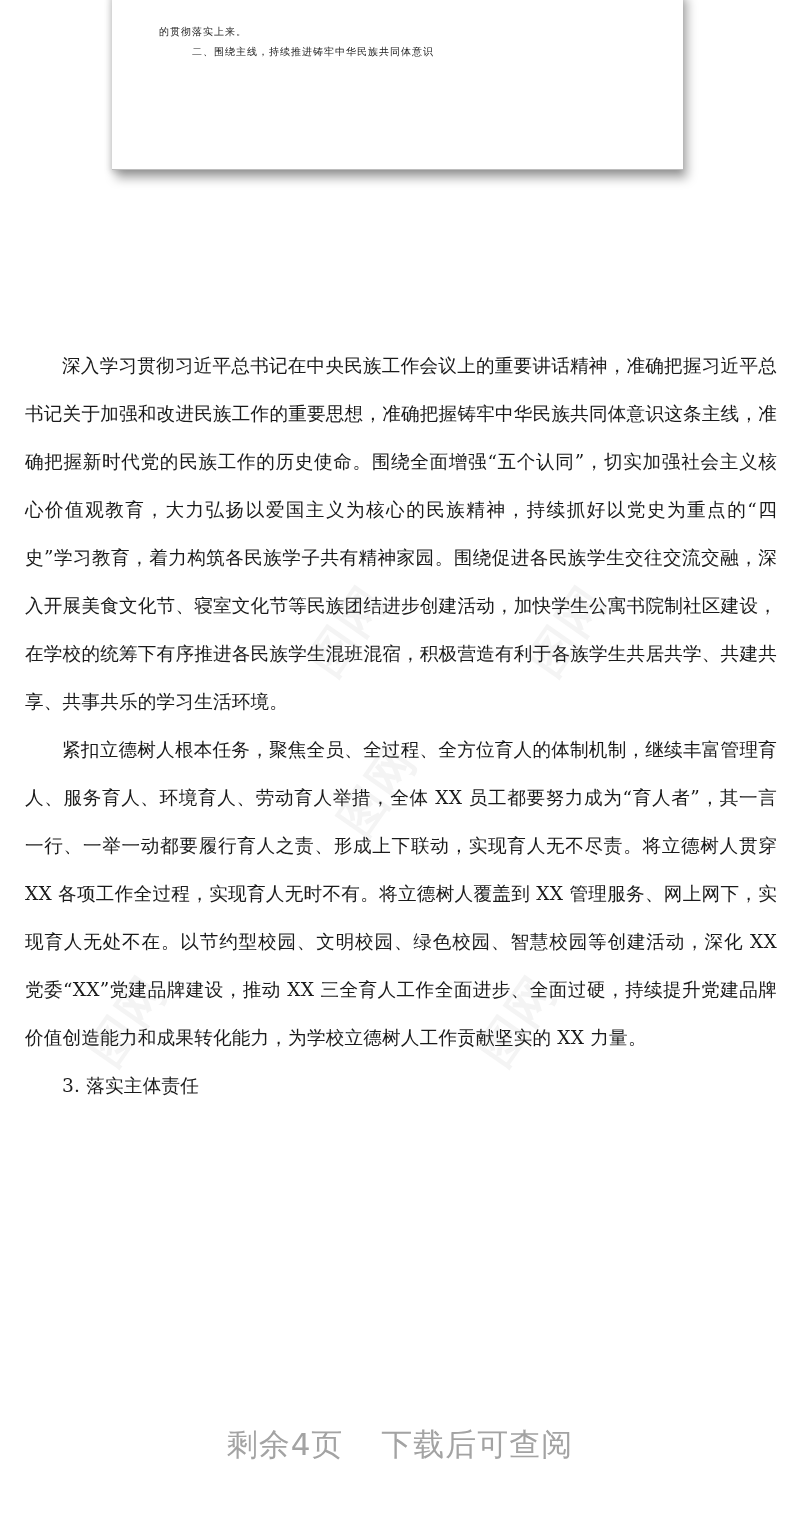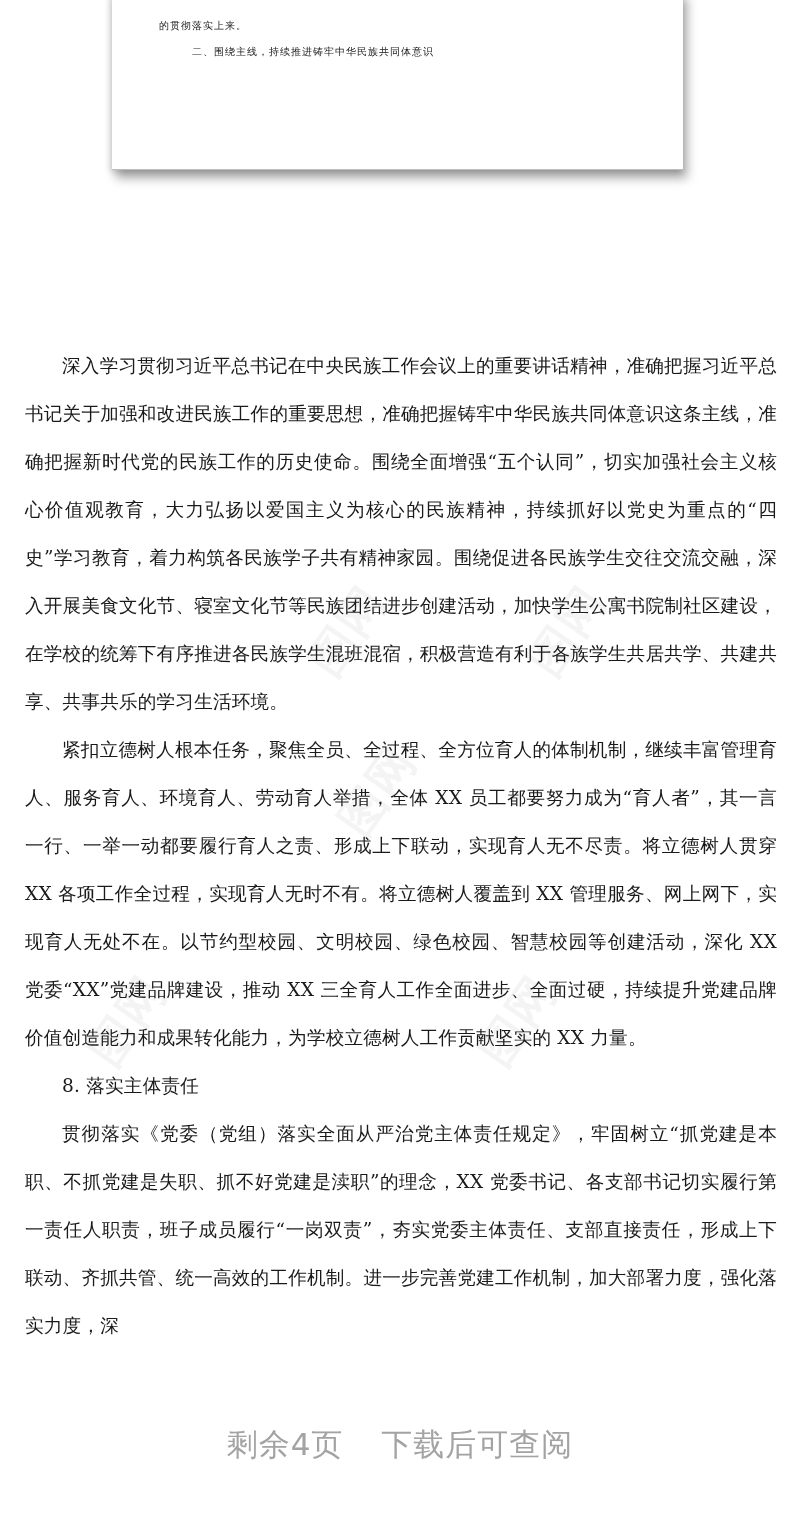--- a/index.html
+++ b/index.html
@@ -26,21 +26,21 @@
       border-bottom: 1px solid #bdbdbd;
     }
     .card-line {
       position: absolute;
       font-size: 10px;
       line-height: 12px;
       color: #222;
       white-space: nowrap;
       letter-spacing: 1px;
     }
-    .card-line.l1 { left: 47px; top: 30px; }
+    .card-line.l1 { left: 47px; top: 36px; }
     .card-line.l2 { left: 80px; top: 56px; }
 
     .doc-body {
       position: absolute;
       left: 25px;
       top: 342px;
       width: 752px;
     }
     .para {
       margin: 0;
@@ -94,19 +94,18 @@
 
 <div class="watermark" style="left:300px; top:600px;">图网</div>
 <div class="watermark" style="left:520px; top:600px;">图网</div>
 <div class="watermark" style="left:330px; top:760px;">图网</div>
 <div class="watermark" style="left:80px; top:990px;">图网</div>
 <div class="watermark" style="left:470px; top:990px;">图网</div>
 
 <div class="doc-body">
   <p class="para indent">深入学习贯彻习近平总书记在中央民族工作会议上的重要讲话精神，准确把握习近平总书记关于加强和改进民族工作的重要思想，准确把握铸牢中华民族共同体意识这条主线，准确把握新时代党的民族工作的历史使命。围绕全面增强“五个认同”，切实加强社会主义核心价值观教育，大力弘扬以爱国主义为核心的民族精神，持续抓好以党史为重点的“四史”学习教育，着力构筑各民族学子共有精神家园。围绕促进各民族学生交往交流交融，深入开展美食文化节、寝室文化节等民族团结进步创建活动，加快学生公寓书院制社区建设，在学校的统筹下有序推进各民族学生混班混宿，积极营造有利于各族学生共居共学、共建共享、共事共乐的学习生活环境。</p>
   <p class="para indent">紧扣立德树人根本任务，聚焦全员、全过程、全方位育人的体制机制，继续丰富管理育人、服务育人、环境育人、劳动育人举措，全体 XX 员工都要努力成为“育人者”，其一言一行、一举一动都要履行育人之责、形成上下联动，实现育人无不尽责。将立德树人贯穿 XX 各项工作全过程，实现育人无时不有。将立德树人覆盖到 XX 管理服务、网上网下，实现育人无处不在。以节约型校园、文明校园、绿色校园、智慧校园等创建活动，深化 XX 党委“XX”党建品牌建设，推动 XX 三全育人工作全面进步、全面过硬，持续提升党建品牌价值创造能力和成果转化能力，为学校立德树人工作贡献坚实的 XX 力量。</p>
-  <p class="heading">8. 落实主体责任</p>
-  <p class="para indent">贯彻落实《党委（党组）落实全面从严治党主体责任规定》，牢固树立“抓党建是本职、不抓党建是失职、抓不好党建是渎职”的理念，XX 党委书记、各支部书记切实履行第一责任人职责，班子成员履行“一岗双责”，夯实党委主体责任、支部直接责任，形成上下联动、齐抓共管、统一高效的工作机制。进一步完善党建工作机制，加大部署力度，强化落实力度，深</p>
+  <p class="heading">3. 落实主体责任</p>
 </div>
 
 <div class="footer-note">
   <span>剩余4页</span><span class="gap"></span><span>下载后可查阅</span>
 </div>
 
 </body></html>

